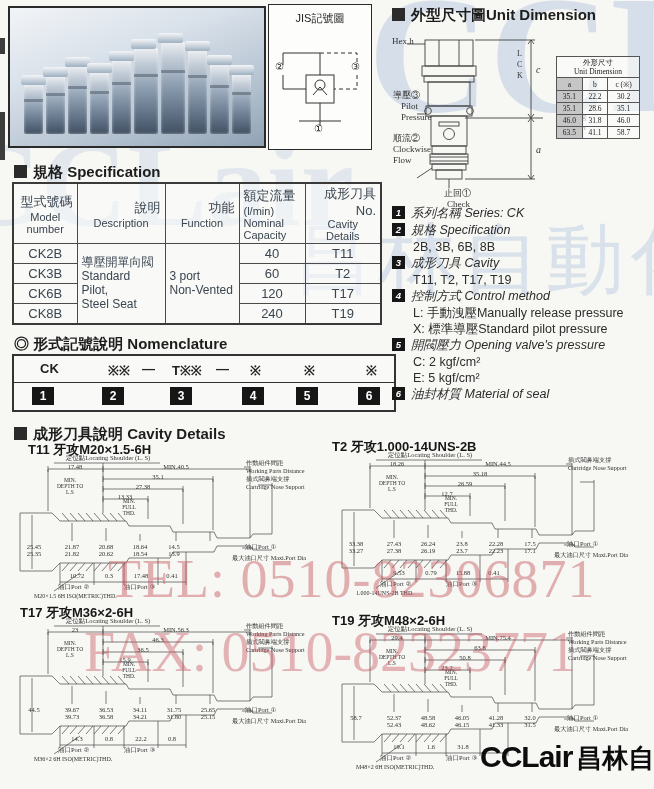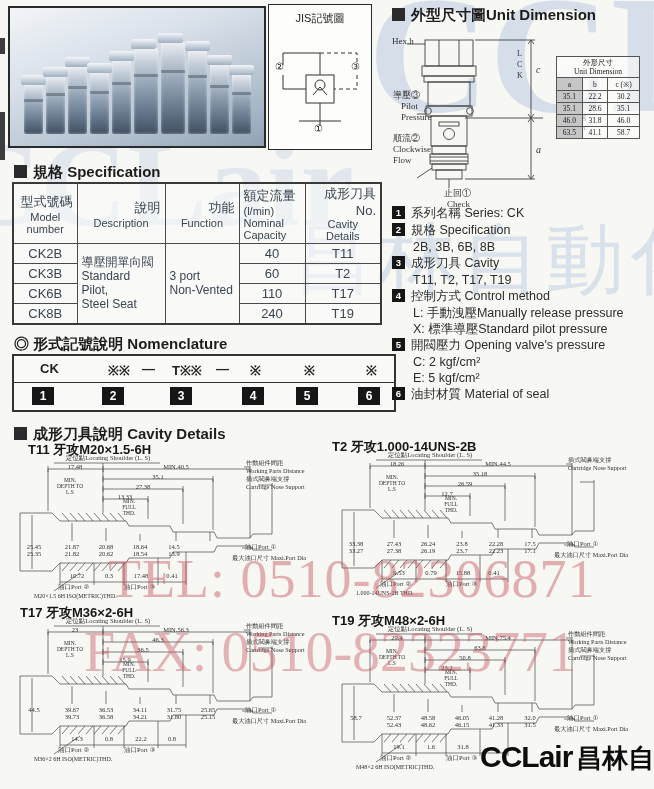--- a/index.html
+++ b/index.html
@@ -48,21 +48,21 @@
   .udt .shade{background:#c6c6c6;}
   .udt .hd{font-size:7.5px;line-height:9px;}
   
   .nom-box{position:absolute;left:12px;top:354px;width:380px;height:54px;border:2px solid #333;z-index:2;background:rgba(252,252,250,.5);}
   .nom-line{position:absolute;left:0;top:26px;width:100%;border-top:1px solid #333;}
   .nom-code{position:absolute;top:5px;font-size:13px;font-weight:bold;color:#222;}
   .nbx{position:absolute;top:31px;width:22px;height:18px;background:#161616;color:#fff;
        font-size:12px;font-weight:bold;text-align:center;line-height:18px;}
   
   .notes{position:absolute;left:392px;top:205px;width:262px;z-index:2;}
-  .note{line-height:17px;font-size:12.5px;color:#2c2c2c;}
+  .note{line-height:17px;font-size:12.5px;color:#2c2c2c;font-style:italic;}
   .nbox{display:inline-block;width:13px;height:13px;background:#161616;color:#fff;font-size:9.5px;
         font-weight:bold;text-align:center;line-height:13px;margin-right:6px;vertical-align:1px;}
   .nsub{margin-left:21px;line-height:16px;font-size:12.5px;color:#2c2c2c;}
   
   .wm{position:absolute;pointer-events:none;font-family:"Liberation Serif",serif;white-space:nowrap;}
   .wm-blue-logo{left:368px;top:-42px;font-size:168px;font-weight:bold;color:rgba(177,196,221,.48);z-index:0;}
   .wm-blue-cn{left:294px;top:208px;font-size:78px;color:rgba(177,196,221,.42);letter-spacing:6px;z-index:0;}
   .wm-blue-cc2{left:-46px;top:116px;font-size:120px;font-weight:bold;color:rgba(177,196,221,.30);z-index:0;}
   .wm-tel{left:108px;top:548px;font-size:54px;color:rgba(198,84,94,.45);letter-spacing:1px;z-index:6;}
   .wm-fax{left:84px;top:620px;font-size:56px;color:rgba(198,84,94,.42);z-index:6;}
@@ -243,21 +243,21 @@
     <td class="cell-c">40</td>
     <td class="cell-c">T11</td>
   </tr>
   <tr style="height:20px;">
     <td class="cell-c">CK3B</td>
     <td class="cell-c">60</td>
     <td class="cell-c">T2</td>
   </tr>
   <tr style="height:20px;">
     <td class="cell-c">CK6B</td>
-    <td class="cell-c">110</td>
+    <td class="cell-c">120</td>
     <td class="cell-c">T17</td>
   </tr>
   <tr style="height:20px;">
     <td class="cell-c">CK8B</td>
     <td class="cell-c">240</td>
     <td class="cell-c">T19</td>
   </tr>
 </tbody>
   </table>
 

